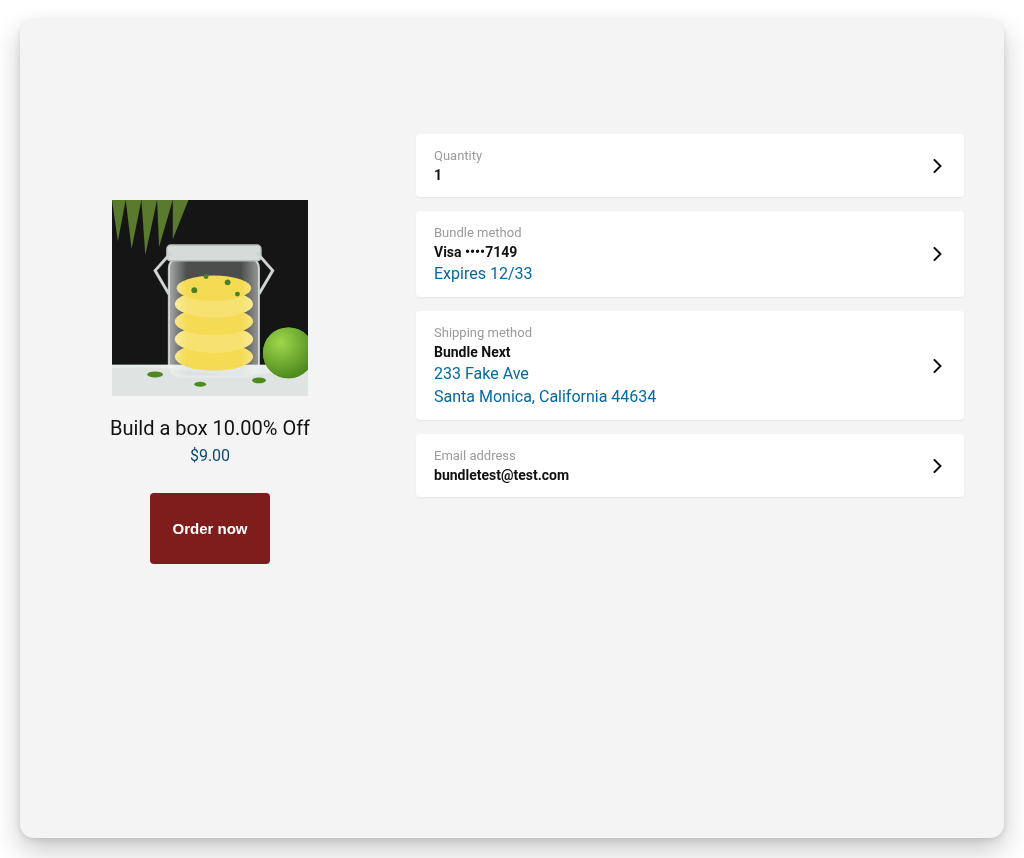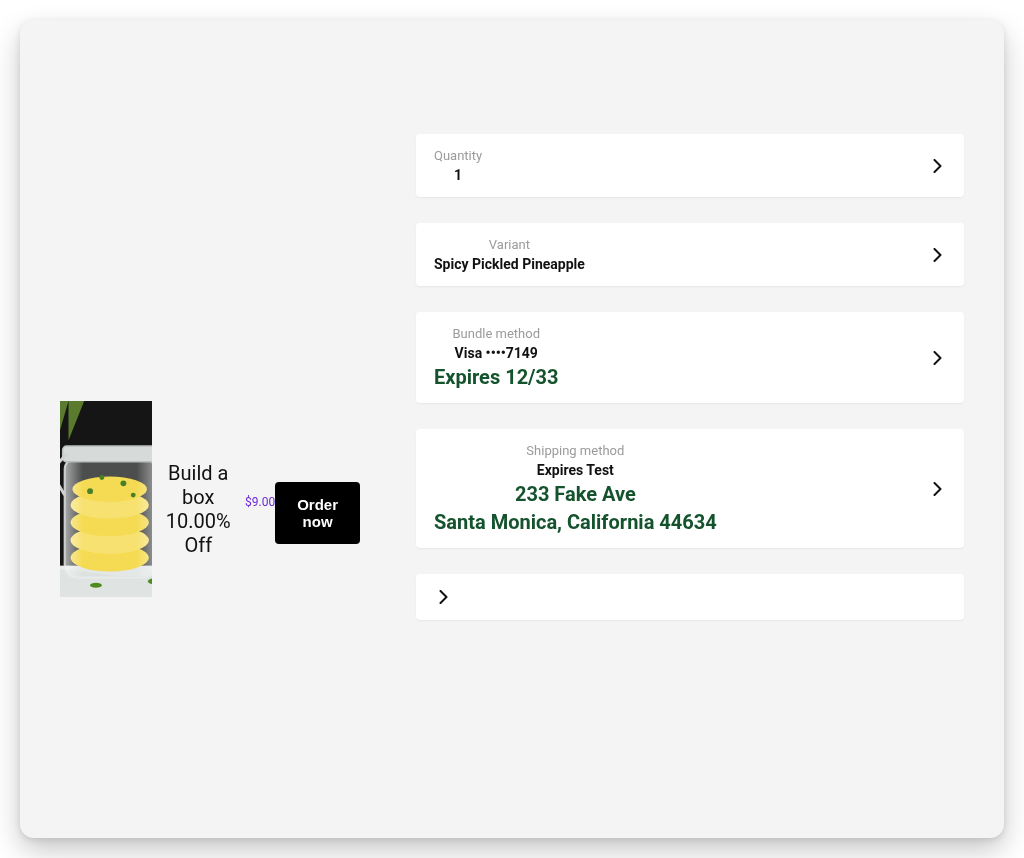--- a/index.html
+++ b/index.html
@@ -21,20 +21,21 @@
     position: relative;
     overflow: hidden;
     padding: 100px 40px 40px 40px;
     display: flex;
     gap: 56px;
   }
   
   .left-col {
     width: 300px;
     display: flex;
+    flex-direction: column;
     align-items: center;
     padding-top: 80px;
   }
   .product-image {
     width: 196px;
     height: 196px;
     background: #1b1b1b;
     position: relative;
     overflow: hidden;
   }
@@ -42,43 +43,42 @@
   .product-image svg { width: 100%; height: 100%; display: block; }
   .product-title {
     margin-top: 20px;
     font-size: 20px;
     color: #111;
     text-align: center;
     font-weight: 400;
   }
   .product-price {
     margin-top: 6px;
-    font-size: 12px;
-    color: #6d28d9;
+    font-size: 16px;
+    color: #0c4a6e;
     text-align: center;
   }
   .order-btn {
     margin-top: 28px;
-    background: #000000;
+    background: #7f1d1d;
     color: #fff;
     border: none;
     border-radius: 4px;
-    padding: 14px 22px;
+    padding: 27px 22px;
     font-size: 15px;
     font-weight: 600;
     cursor: pointer;
   }
   
   .right-col {
     flex: 1;
     display: flex;
     flex-direction: column;
-    gap: 26px;
+    gap: 14px;
     padding-top: 14px;
-    text-align: center;
   }
   .card {
     background: #fff;
     border-radius: 4px;
     box-shadow: 0 1px 2px rgba(0,0,0,0.06);
     padding: 14px 18px;
     display: flex;
     align-items: center;
     justify-content: space-between;
     cursor: pointer;
@@ -89,23 +89,23 @@
     font-size: 13px;
     color: #9b9b9b;
     font-weight: 400;
   }
   .card-value {
     font-size: 14px;
     color: #111;
     font-weight: 700;
   }
   .card-sub {
-    font-size: 20px;
-    color: #14532d;
-    font-weight: 700;
+    font-size: 16px;
+    color: #0369a1;
+    font-weight: 400;
   }
   .chev {
     flex: 0 0 auto;
     width: 18px; height: 18px;
     display: flex; align-items: center; justify-content: center;
     color: #111;
   }
   .chev svg { width: 9px; height: 14px; display: block; }
 </style>
 </head>
@@ -185,62 +185,55 @@
         <span class="card-label">Quantity</span>
         <span class="card-value">1</span>
       </div>
       <span class="chev">
         <svg viewBox="0 0 8 14">
             <path d="M1 1l6 6-6 6" fill="none" stroke="currentColor" stroke-width="2" stroke-linecap="round" stroke-linejoin="round"></path>
           </svg>
       </span>
     </div>
 
-    <div class="card">
-      <div class="card-content">
-        <span class="card-label">Variant</span>
-        <span class="card-value">Spicy Pickled Pineapple</span>
-      </div>
-      <span class="chev">
-        <svg viewBox="0 0 8 14">
-            <path d="M1 1l6 6-6 6" fill="none" stroke="currentColor" stroke-width="2" stroke-linecap="round" stroke-linejoin="round"></path>
-          </svg>
-      </span>
-    </div>
 
 
 
     <div class="card">
       <div class="card-content">
         <span class="card-label">Bundle method</span>
         <span class="card-value">Visa ••••7149</span>
         <span class="card-sub">Expires 12/33</span>
       </div>
       <span class="chev">
         <svg viewBox="0 0 8 14">
             <path d="M1 1l6 6-6 6" fill="none" stroke="currentColor" stroke-width="2" stroke-linecap="round" stroke-linejoin="round"></path>
           </svg>
       </span>
     </div>
 
     <div class="card">
       <div class="card-content">
         <span class="card-label">Shipping method</span>
-        <span class="card-value">Expires Test</span>
+        <span class="card-value">Bundle Next</span>
         <span class="card-sub">233 Fake Ave</span>
         <span class="card-sub">Santa Monica, California 44634</span>
       </div>
       <span class="chev">
         <svg viewBox="0 0 8 14">
             <path d="M1 1l6 6-6 6" fill="none" stroke="currentColor" stroke-width="2" stroke-linecap="round" stroke-linejoin="round"></path>
           </svg>
       </span>
     </div>
 
     <div class="card">
+      <div class="card-content">
+        <span class="card-label">Email address</span>
+        <span class="card-value">bundletest@test.com</span>
+      </div>
       <span class="chev">
         <svg viewBox="0 0 8 14">
             <path d="M1 1l6 6-6 6" fill="none" stroke="currentColor" stroke-width="2" stroke-linecap="round" stroke-linejoin="round"></path>
           </svg>
       </span>
     </div>
 
   </div>
 </div>
 

